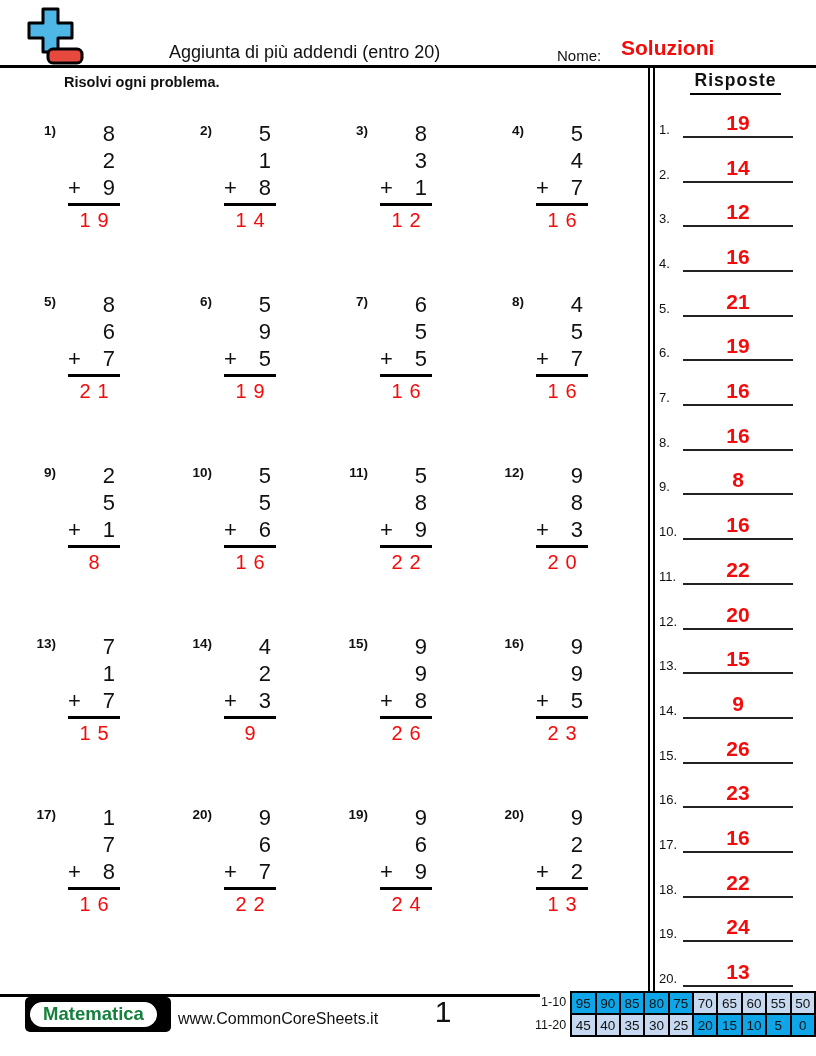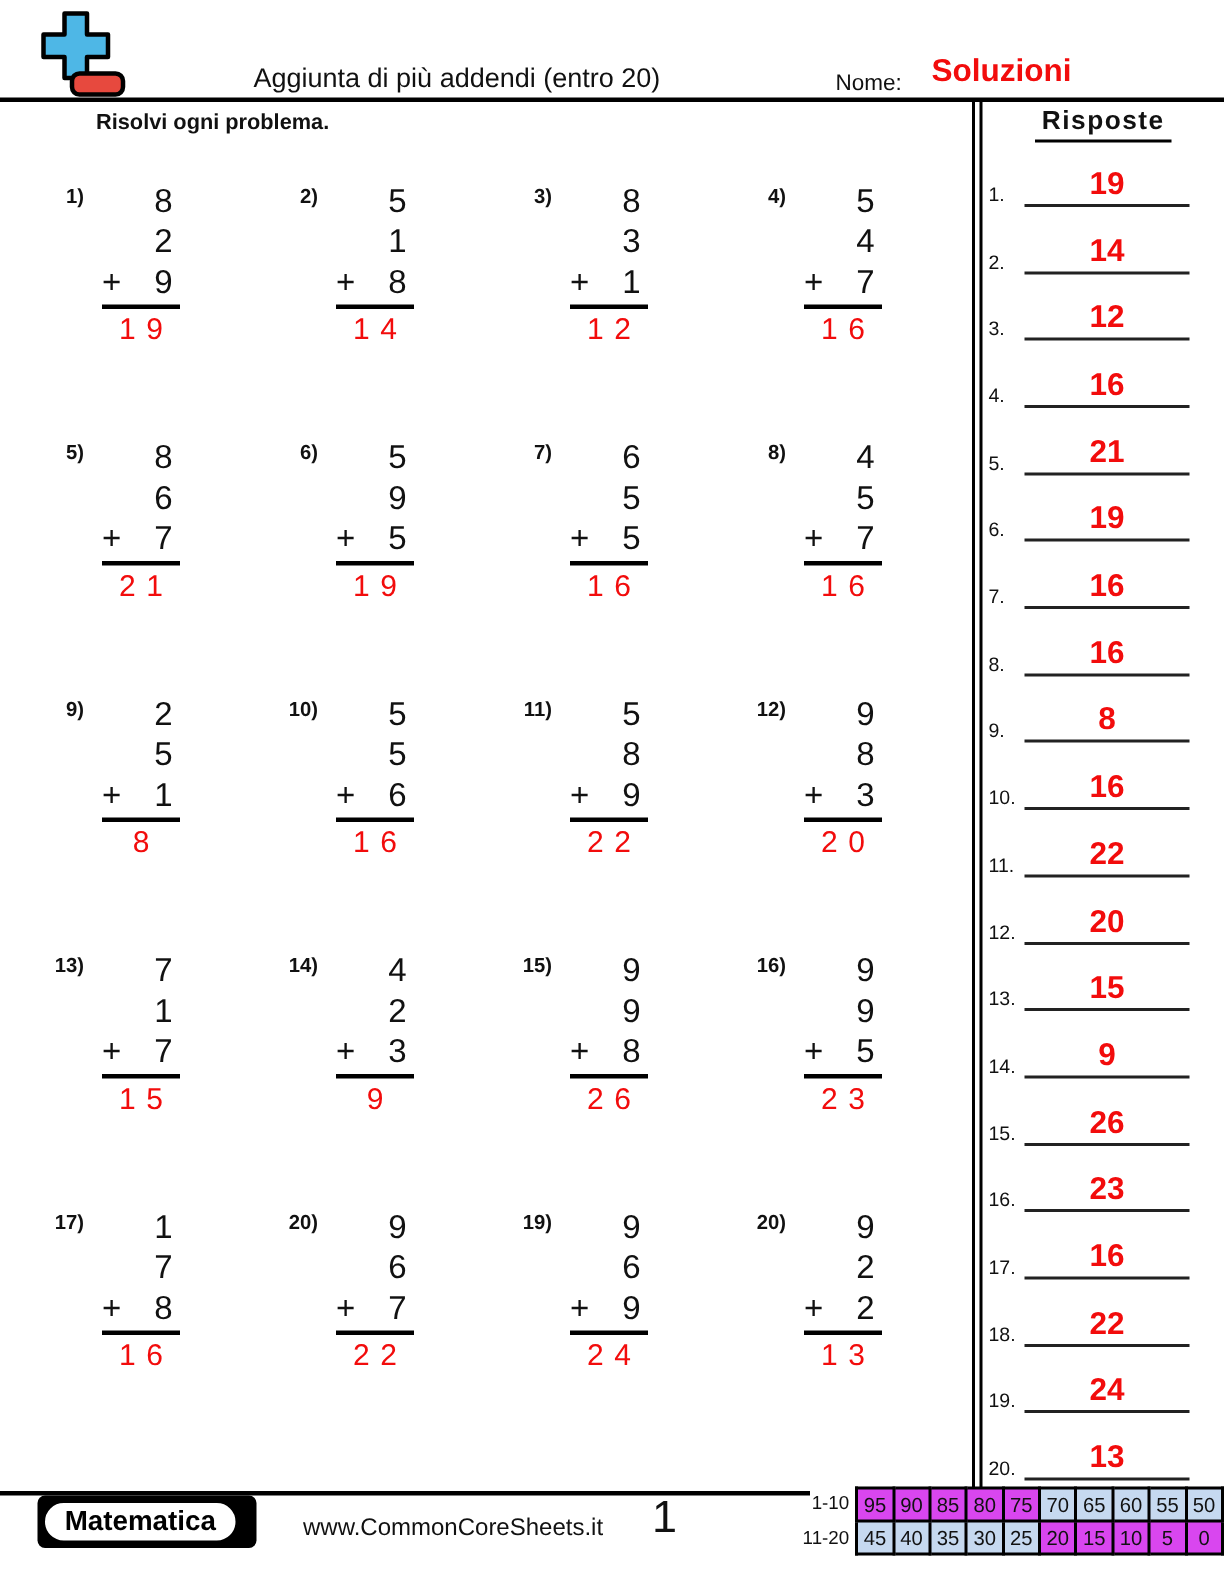--- a/index.html
+++ b/index.html
@@ -38,30 +38,30 @@
   .p-plusrow { display:flex; justify-content:space-between; font-size:22px; line-height:27px; padding-right:5px; }
   .p-rule { border-top:3px solid #000; margin-top:2px; width:100%; }
   .p-ans { margin-top:3px; text-align:center; font-size:20px; color:var(--answer-red); }
   .p-ans span { letter-spacing:7px; margin-right:-7px; }
   
   .footer-rule { position:absolute; left:0; top:994px; width:540px; height:3px; background:#000; }
   .brand-box { position:absolute; left:25px; top:997px; width:146px; height:35px;
     background:#000; border-radius:5px; }
   .brand-pill { position:absolute; left:3px; top:3px; width:131px; height:29px; background:#fff;
     border:2.5px solid #000; border-radius:15px; text-align:center;
-    font-size:18.5px; font-weight:bold; line-height:24px; color:#000000; }
-  .site { position:absolute; left:178px; top:1010px; font-size:16px; color:#111;margin-left:24px; }
+    font-size:18.5px; font-weight:bold; line-height:24px; color:#15803d; }
+  .site { position:absolute; left:178px; top:1010px; font-size:16px; color:#111; }
   .page-num { position:absolute; left:425px; top:995px; width:36px; text-align:center; font-size:30px; }
   .score { position:absolute; left:531px; top:991px; }
   .score-inner { display:flex; }
   .s-labels { width:40px; text-align:right; padding-right:4px; font-size:12.5px; }
   .s-labels div { height:23px; line-height:23px; }
   table.score-table { border-collapse:collapse; }
   table.score-table td { width:25px; height:22px; border:2px solid #000; text-align:center;
-    font-size:13.5px; padding:0; background:#d946ef; }
+    font-size:13.5px; padding:0; background:#0ea5e9; }
   table.score-table tr:first-child td:nth-child(n+6) { background:var(--table-blue);margin-left:32px; }
   table.score-table tr:last-child  td:nth-child(-n+5) { background:var(--table-blue); }
 </style>
 </head>
 <body>
 
 <div class="page">
 
   <div class="logo">
     <svg width="64" height="60" viewBox="0 0 64 60">

